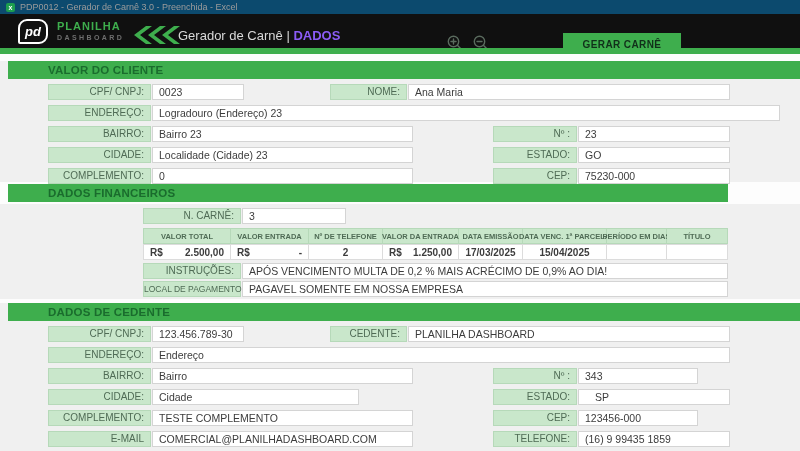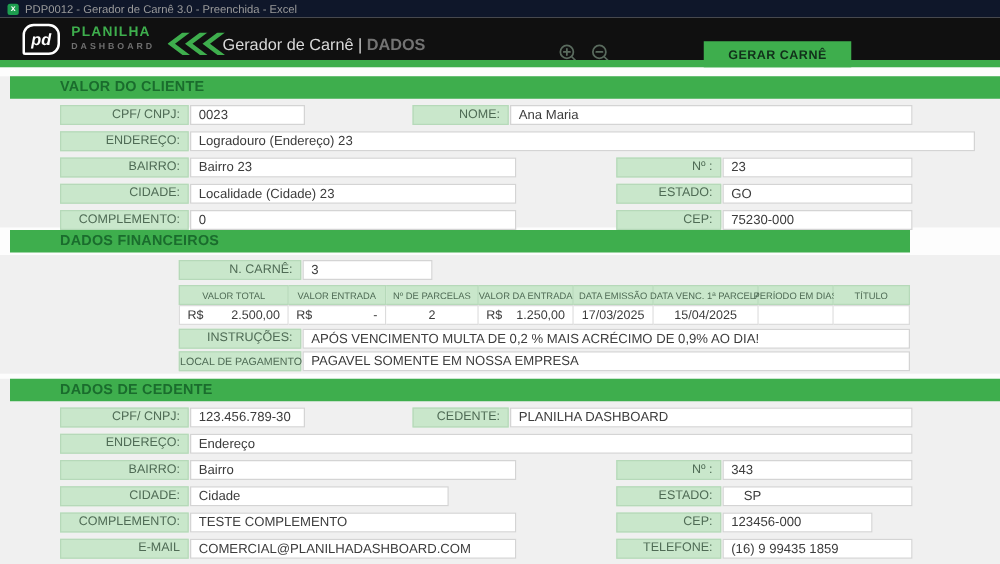--- a/index.html
+++ b/index.html
@@ -2,53 +2,53 @@
 <html><head>
 <meta charset="utf-8">
 <style>
   html,body{margin:0;padding:0;}
   body{
     width:800px;height:451px;position:relative;overflow:hidden;
     background:#f0f0f0;font-family:"Liberation Sans",sans-serif;
     -webkit-font-smoothing:antialiased;
   }
   
-  .titlebar{position:absolute;top:0;left:0;right:0;height:14px;background:#0f172a;
+  .titlebar{position:absolute;top:0;left:0;right:0;height:14px;background:#0c4a6e;
     display:flex;align-items:center;gap:5px;padding-left:6px;box-sizing:border-box;}
   .excel-icon{width:9px;height:9px;background:#1d9e4f;border-radius:2px;color:#fff;
     font-size:7px;line-height:9px;text-align:center;font-weight:bold;flex:0 0 auto;}
   .titlebar-text{color:#9b9b9b;font-size:9px;white-space:nowrap;}
   
   .appheader{position:absolute;top:14px;left:0;right:0;height:34px;background:#101010;}
   .pd-badge{position:absolute;left:18px;top:5px;width:26px;height:21px;border:2px solid #fff;
     border-radius:9px 9px 9px 2px;color:#fff;font-weight:bold;font-style:italic;font-size:13px;
     display:flex;align-items:center;justify-content:center;}
   .brand{position:absolute;left:57px;top:7px;line-height:1;}
   .brand-top{color:#3eae4d;font-weight:bold;font-size:11px;letter-spacing:1px;}
   .brand-bottom{color:#6f6f6f;font-weight:bold;font-size:7px;letter-spacing:2.4px;margin-top:2px;}
   .chevrons{position:absolute;left:134px;top:12px;}
   .header-title{position:absolute;left:178px;top:14px;font-size:13px;color:#d9d9d9;white-space:nowrap;}
-  .header-title b{color:#737373;}
+  .header-title b{color:#8b5cf6;}
   .zoomico{position:absolute;top:21px;cursor:pointer;}
   .gerar-btn{position:absolute;left:563px;top:19px;width:118px;height:22px;background:#3eae4d;
     border:none;color:#11301a;font-weight:bold;font-size:10px;letter-spacing:.4px;
     display:flex;align-items:center;justify-content:center;cursor:pointer;font-family:inherit;}
   .greenstrip{position:absolute;top:48px;left:0;right:0;height:6px;background:#3eae4d;}
   .whitestrip{position:absolute;left:0;right:0;background:#fdfdfd;}
   
   .secbar{position:absolute;left:8px;height:18px;background:#3eae4d;display:flex;align-items:center;}
   .secbar span{color:#1a6c2d;font-weight:bold;font-size:11.5px;padding-left:40px;letter-spacing:.2px;}
   
   .lbl{position:absolute;height:16px;background:#c9e7cb;border:1px solid #b6d9b9;box-sizing:border-box;
     font-size:10px;color:#4f6b55;text-align:right;padding-right:6px;line-height:14px;white-space:nowrap;}
   .val{position:absolute;height:16px;background:#fff;border:1px solid #d4d4d4;box-sizing:border-box;
     font-size:10.5px;color:#3c3c3c;padding-left:6px;line-height:14px;white-space:nowrap;overflow:hidden;}
   
   .fintable{position:absolute;left:143px;width:562px;display:grid;
-    grid-template-columns:88px 78px 74px 76px 64px 84px 60px 61px;}
+    grid-template-columns:88px 78px 74px 76px 64px 84px 60px 61px;font-weight:bold;}
   .th{height:16px;background:#c9e7cb;border:1px solid #b6d9b9;border-left:none;box-sizing:border-box;
     font-size:7.5px;color:#4f6b55;display:flex;align-items:center;justify-content:center;white-space:nowrap;}
   .th:first-child{border-left:1px solid #b6d9b9;}
   .td{height:16px;background:#fff;border:1px solid #dcdcdc;border-left:none;box-sizing:border-box;
     font-size:10px;color:#3c3c3c;display:flex;align-items:center;justify-content:center;white-space:nowrap;}
   .td:first-child{border-left:1px solid #dcdcdc;}
   .td.money{justify-content:space-between;padding:0 6px;}
 </style>
 </head>
 <body>
@@ -128,21 +128,21 @@
 <div class="secbar" style="top:184px;width:720px;">
   <span>DADOS FINANCEIROS</span>
 </div>
 
 <div class="lbl" style="top:208px;left:143px;width:98px;">N. CARNÊ:</div>
 <div class="val" style="top:208px;left:242px;width:104px;">3</div>
 
 <div class="fintable" style="top:228px;">
   <div class="th">VALOR TOTAL</div>
   <div class="th">VALOR ENTRADA</div>
-  <div class="th">Nº DE PARCELAS</div>
+  <div class="th">Nº DE TELEFONE</div>
   <div class="th">VALOR DA ENTRADA</div>
   <div class="th">DATA EMISSÃO</div>
   <div class="th">DATA VENC. 1ª PARCELA</div>
   <div class="th">PERÍODO EM DIAS</div>
   <div class="th">TÍTULO</div>
 </div>
 
 <div class="fintable" style="top:244px;">
   <div class="td money">
     <span>R$</span>
@@ -177,21 +177,21 @@
 <div class="val" style="top:326px;left:152px;width:92px;">123.456.789-30</div>
 <div class="lbl" style="top:326px;left:330px;width:77px;">CEDENTE:</div>
 <div class="val" style="top:326px;left:408px;width:322px;">PLANILHA DASHBOARD</div>
 
 <div class="lbl" style="top:347px;left:48px;width:103px;">ENDEREÇO:</div>
 <div class="val" style="top:347px;left:152px;width:578px;">Endereço</div>
 
 <div class="lbl" style="top:368px;left:48px;width:103px;">BAIRRO:</div>
 <div class="val" style="top:368px;left:152px;width:261px;">Bairro</div>
 <div class="lbl" style="top:368px;left:493px;width:84px;">Nº :</div>
-<div class="val" style="top:368px;left:578px;width:152px;">343</div>
+<div class="val" style="top:368px;left:578px;width:120px;">343</div>
 
 <div class="lbl" style="top:389px;left:48px;width:103px;">CIDADE:</div>
 <div class="val" style="top:389px;left:152px;width:207px;">Cidade</div>
 <div class="lbl" style="top:389px;left:493px;width:84px;">ESTADO:</div>
 <div class="val" style="top:389px;left:578px;width:152px;padding-left:16px;">SP</div>
 
 <div class="lbl" style="top:410px;left:48px;width:103px;">COMPLEMENTO:</div>
 <div class="val" style="top:410px;left:152px;width:261px;">TESTE COMPLEMENTO</div>
 <div class="lbl" style="top:410px;left:493px;width:84px;">CEP:</div>
 <div class="val" style="top:410px;left:578px;width:120px;">123456-000</div>

